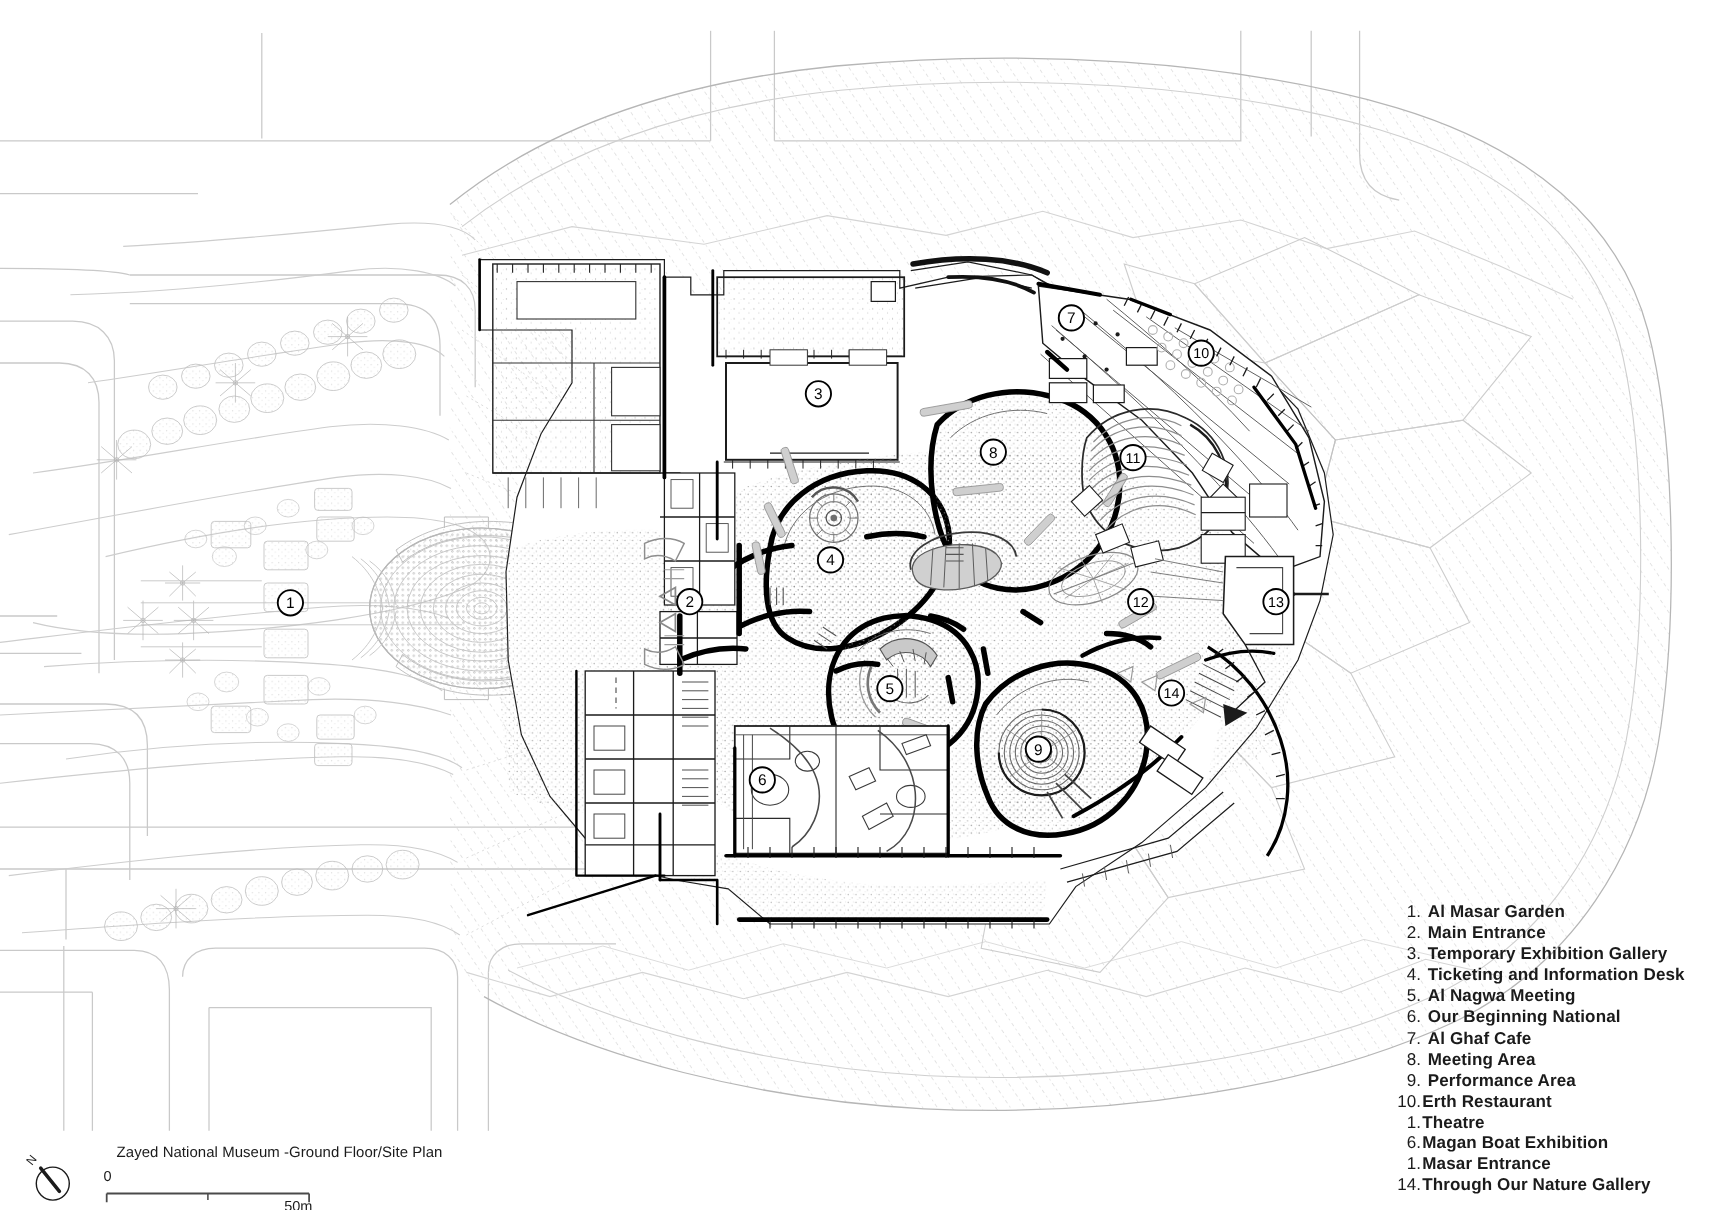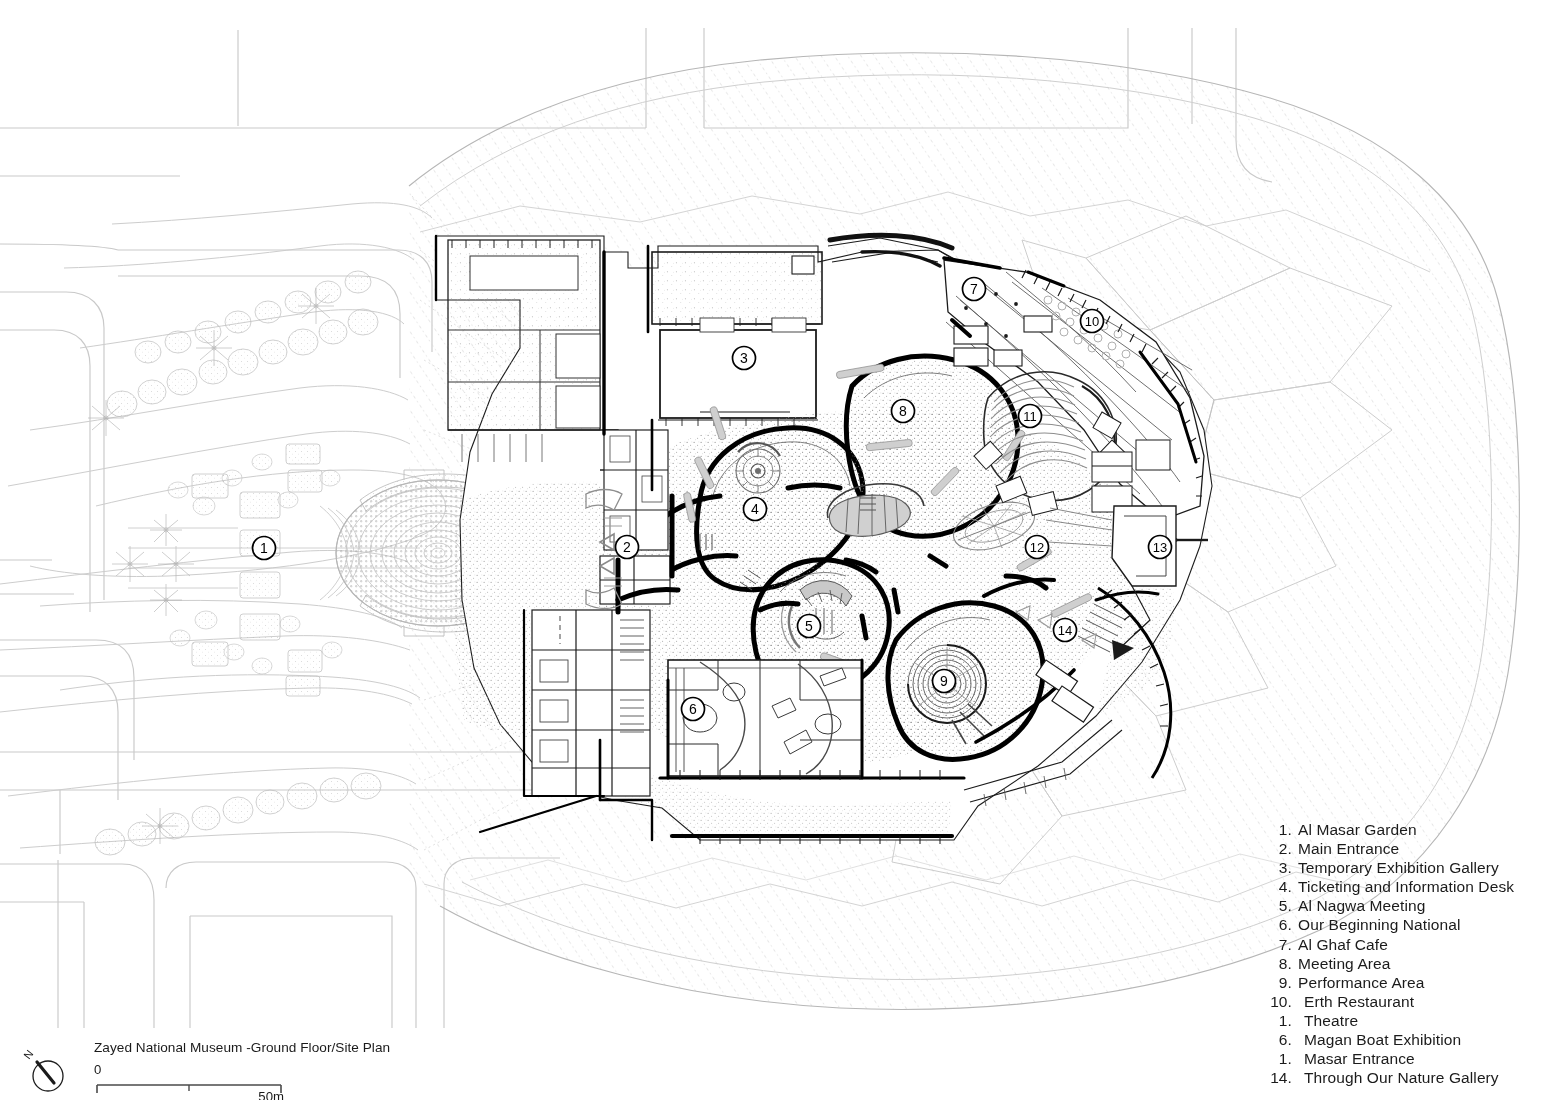--- a/index.html
+++ b/index.html
@@ -17,26 +17,26 @@
   #legend{
     position:absolute;left:1266px;top:820px;width:280px;
     font-size:15.5px;line-height:19.1px;color:#1b1b1b;
     letter-spacing:.1px;
   }
   .leg-row{display:flex;align-items:baseline;white-space:nowrap;}
   .leg-num{
     display:inline-block;width:26px;text-align:right;
     margin-right:6px;flex:0 0 26px;
   }
-  .leg-num.wide{width:26px;margin-right:12px;}
-  .leg-lbl{display:inline-block;}
+  .leg-num.wide{width:26px;margin-right:1px;}
+  .leg-lbl{display:inline-block;font-weight:bold;}
 
   
   #titleblock{
-    position:absolute;left:94px;top:1040px;width:420px;
+    position:absolute;left:106px;top:1040px;width:420px;
     font-size:13.6px;color:#1b1b1b;letter-spacing:.05px;
   }
   #plan-title{white-space:nowrap;}
   #scalebar{position:absolute;left:94px;top:1062px;width:190px;height:34px;}
   .sb-lbl{
     position:absolute;font-size:13.2px;color:#1b1b1b;top:0;
   }
   #sb-zero{left:0;}
   #sb-fifty{right:0;margin-top:27px;}
   #northarrow{position:absolute;left:18px;top:1046px;width:54px;height:52px;}

